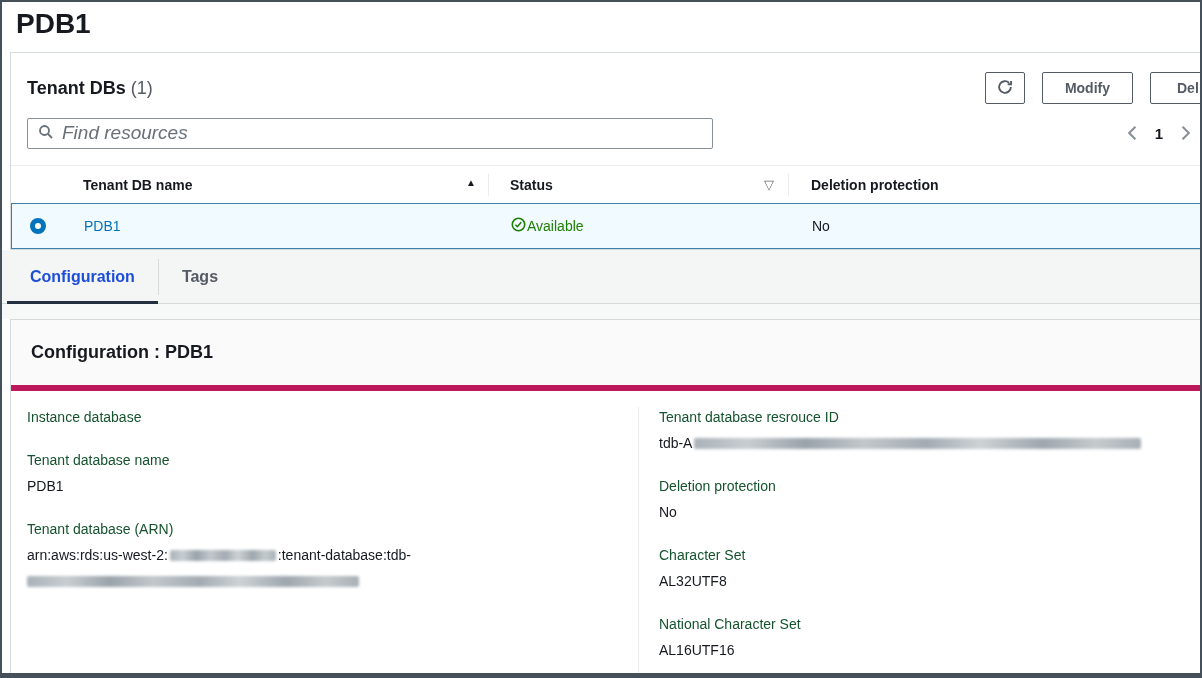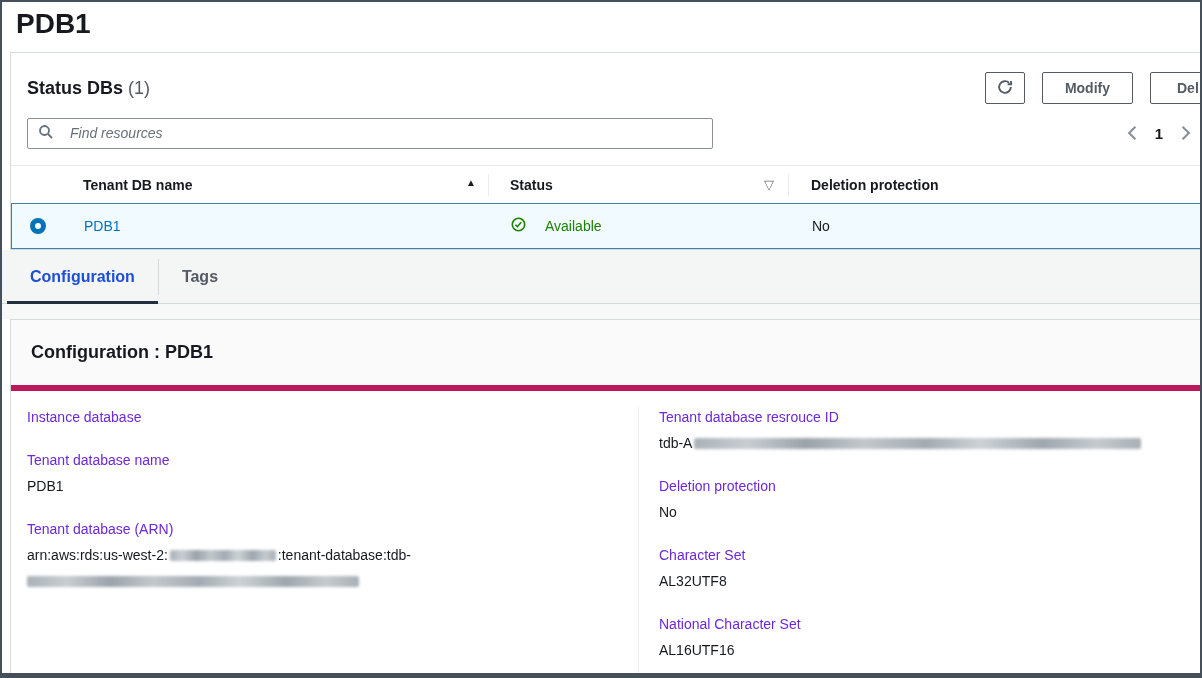--- a/index.html
+++ b/index.html
@@ -21,22 +21,22 @@
   .card-count { color:#545b64; font-weight:400; }
   .toolbar { display:flex; gap:17px; margin-right:-60px; }
   .btn { height:32px; background:#fff; border:1px solid #545b64; border-radius:2px;
          font-family:inherit; font-size:14px; font-weight:700; color:#545b64;
          padding:0 22px; cursor:pointer; white-space:nowrap; }
   .btn-icon { width:40px; padding:0; display:flex; align-items:center; justify-content:center; }
   .btn-del { width:110px; text-align:left; padding-left:26px; }
   .search-row { display:flex; align-items:center; padding:0 0 16px 16px; height:48px; }
   .search-box { width:686px; height:31px; border:1px solid #879196; border-radius:2px;
                 display:flex; align-items:center; padding:0 10px; background:#fff; }
-  .search-box input { border:0; outline:none; flex:1; font-family:inherit; font-size:14px;
-                      font-style:italic; color:#16191f; margin-left:16px; background:transparent; }
+  .search-box input { border:0; outline:none; flex:1; font-family:inherit; font-size:19px;
+                      font-style:italic; color:#16191f; margin-left:8px; background:transparent; }
   .search-box input::placeholder { color:#687078; font-style:italic; }
   .pagination { margin-left:auto; display:flex; align-items:center; gap:17px; padding-right:8px; }
   .page-num { font-weight:700; font-size:15px; color:#16191f; cursor:pointer; }
   .pg-btn { display:flex; align-items:center; cursor:pointer; }
 
   
   .thead { display:flex; align-items:center; height:38px; border-top:1px solid #eaeded;
            font-weight:700; color:#16191f; }
   .col-sel { width:52px; flex:0 0 52px; display:flex; justify-content:center; align-items:center; }
   .col-name { flex:0 0 425px; display:flex; align-items:flex-start; justify-content:space-between;
@@ -46,21 +46,21 @@
   .col-del { flex:1; padding-left:22px; }
   .vdiv { width:1px; height:22px; background:#eaeded; }
   .sort-icon { font-size:10px; color:#16191f; cursor:pointer; }
   .filter-icon { font-size:13px; color:#687078; cursor:pointer; }
   .trow { display:flex; align-items:center; height:46px; background:#f1faff;
           border:1px solid #3e80ad; border-right:0; cursor:pointer; }
   .trow .col-name, .trow .col-status { justify-content:flex-start; }
   .radio { width:16px; height:16px; border-radius:50%; border:5px solid #0073bb;
            background:#fff; cursor:pointer; }
   .link { color:#0073bb; text-decoration:none; cursor:pointer; }
-  .status-ok { display:flex; align-items:center; gap:19px; color:#1d8102; }
+  .status-ok { display:flex; align-items:center; gap:1px; color:#1d8102; }
 
   
   .tabs-strip { background:#f4f5f5; border-bottom:1px solid #d5dbdb; height:54px;
                 display:flex; align-items:stretch; padding-left:5px; }
   .tab { font-size:16px; font-weight:700; padding:0 23px; display:flex; align-items:center;
          cursor:pointer; position:relative; }
   .tab.active { color:#1d4ed8; }
   .tab.active::after { content:""; position:absolute; left:0; right:0; bottom:-1px;
                        height:3px; background:#232f3e; }
   .tab.inactive { color:#545b64; }
@@ -69,39 +69,39 @@
 
   
   .config-card { margin-left:8px; background:#fff; border:1px solid #d5dbdb;
                  border-right:0; border-bottom:0; min-height:400px; }
   .config-header { background:#fafafa; border-bottom:6px solid #be185d; padding:22px 20px; }
   .config-header h2 { font-size:18px; font-weight:700; color:#16191f; }
   .config-body { display:flex; padding-top:16px; }
   .cfg-col-left { width:627px; padding:0 24px 0 16px; }
   .cfg-col-right { flex:1; border-left:1px solid #eaeded; padding-left:20px; }
   .field { margin-bottom:23px; }
-  .field-label { color:#6d28d9; line-height:20px; margin-bottom:6px; }
+  .field-label { color:#14532d; line-height:20px; margin-bottom:6px; }
   .field-value { color:#16191f; line-height:20px; word-break:break-all; }
   .redact { display:inline-block; height:11px; border-radius:2px; vertical-align:baseline;
             background:linear-gradient(90deg,#aab2b8 0%,#c8cdd1 12%,#9aa3aa 25%,#c2c7cb 38%,
               #a3abb2 52%,#cdd2d5 64%,#9ea7ae 78%,#c5cacd 90%,#a8b0b6 100%);
             filter:blur(1.6px); }
   .redact-arn1 { width:106px; margin:0 2px -1px 2px; }
   .redact-arn2 { display:block; width:332px; height:11px; margin-top:11px; }
   .redact-resid { width:447px; margin-bottom:-1px; margin-left:2px; }
 </style>
 </head>
 <body>
 
 <div class="page-title">PDB1</div>
 
 <div class="table-card">
   <div class="card-hrow">
     <div class="card-title">
-      <span>Status DBs</span>
+      <span>Tenant DBs</span>
       <span class="card-count">(1)</span>
     </div>
     <div class="toolbar">
       <button class="btn btn-icon">
         <span>
           <svg width="18" height="18" viewBox="0 0 16 16" fill="none">
             <path d="M13.2 8a5.2 5.2 0 1 1-1.6-3.75" stroke="#545b64" stroke-width="1.7"></path>
             <path d="M13.4 2.6v3h-3" stroke="#545b64" stroke-width="1.7" fill="none"></path>
           </svg>
         </span>

